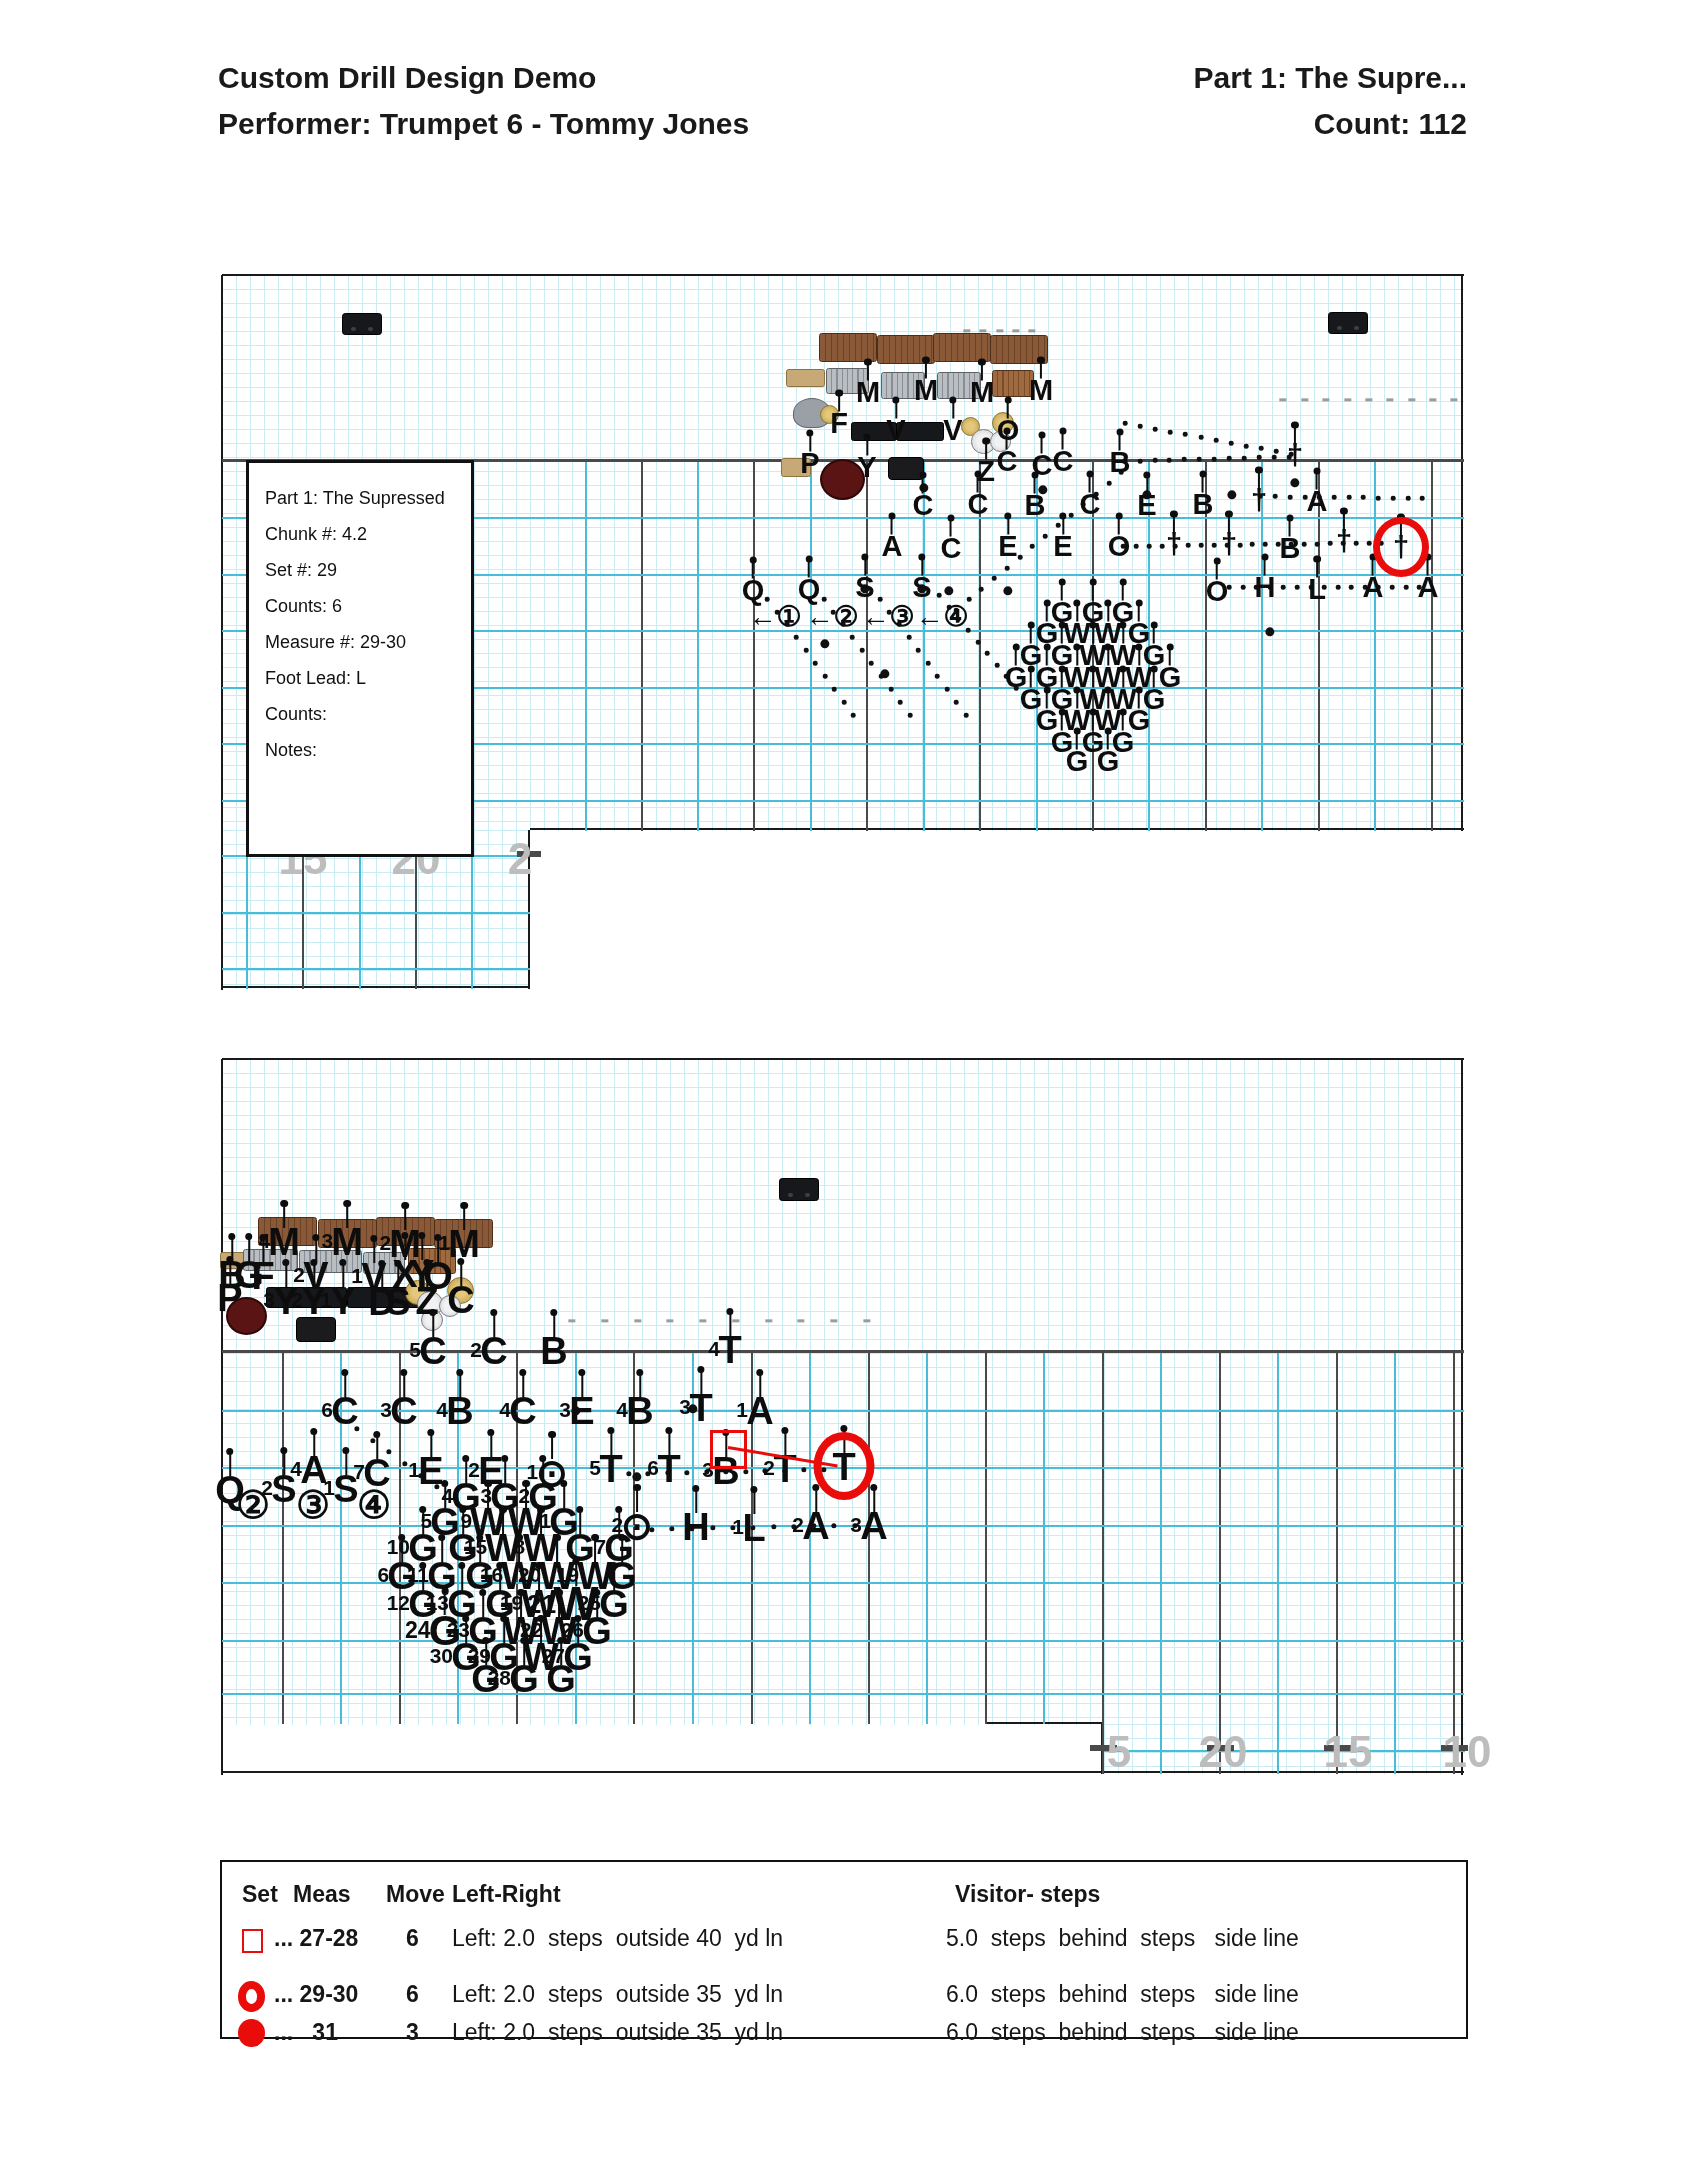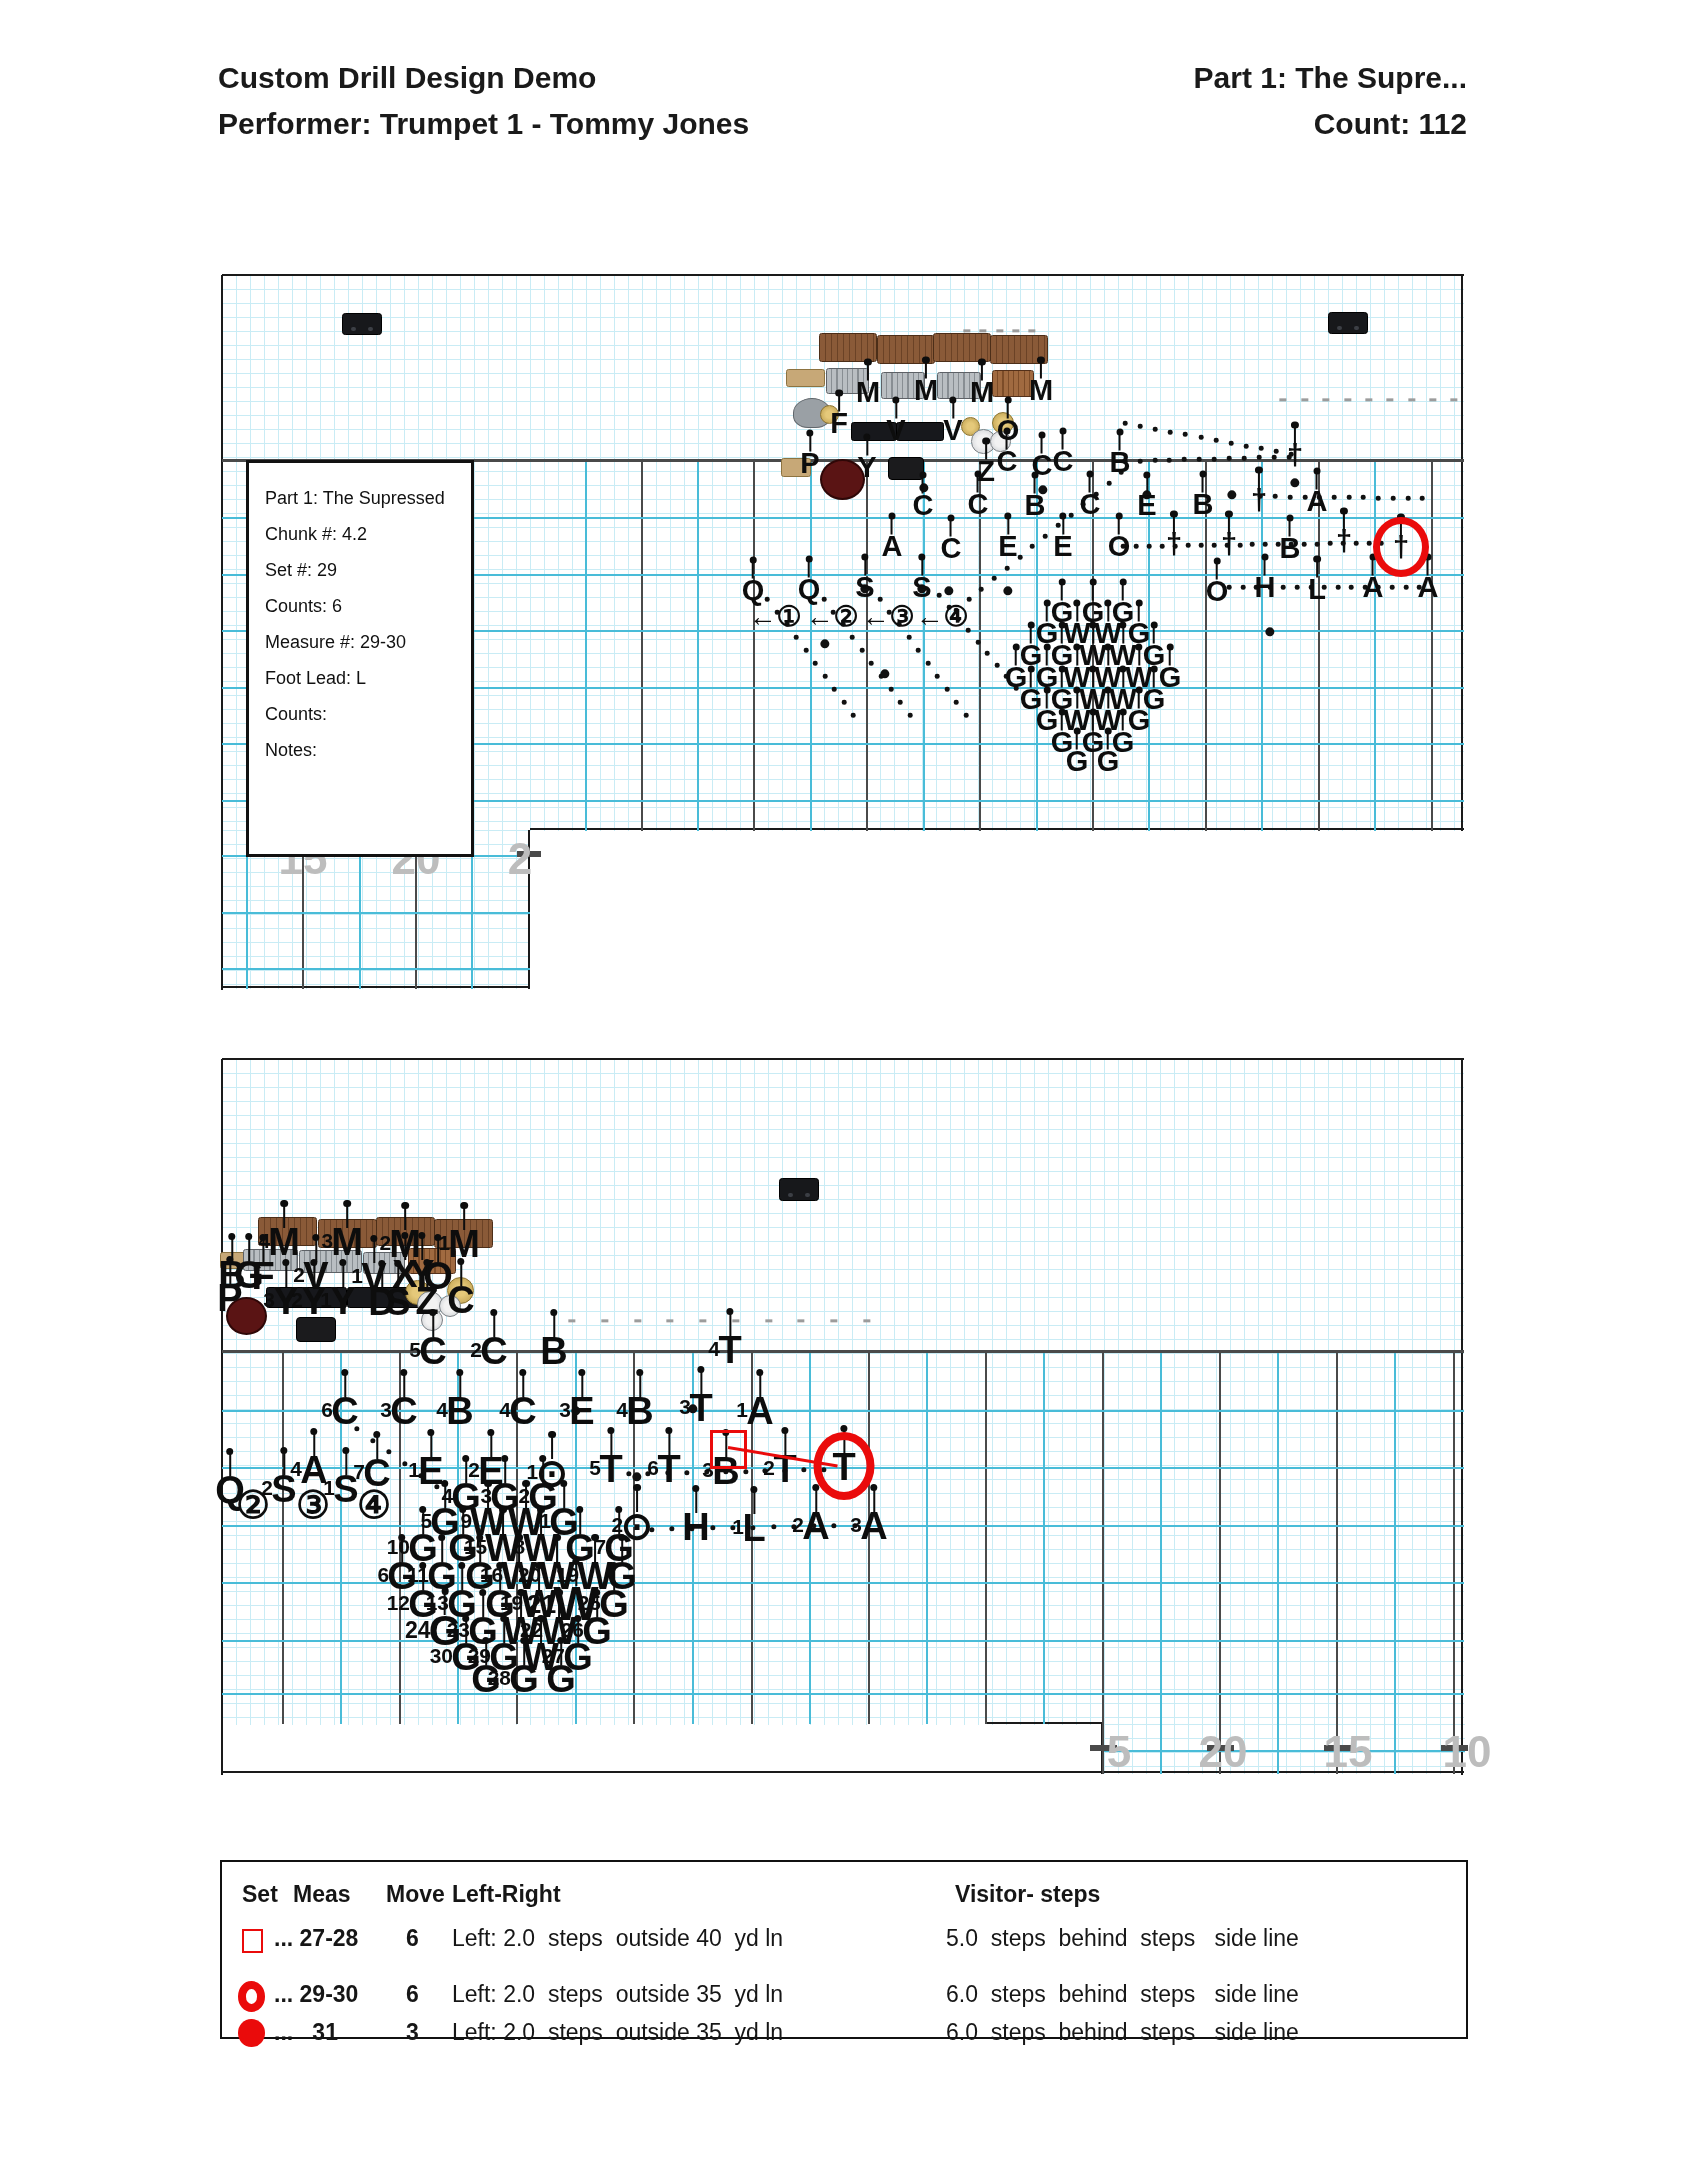--- a/index.html
+++ b/index.html
@@ -47,21 +47,21 @@
   #legend .b{font-weight:bold;}
   .ic{position:absolute;}
   .ic.sq{border:2.6px solid #ea0b0b;width:17px;height:20px;background:#fff;}
   .ic.ring{border:8px solid #ea0b0b;width:10.6px;height:14.6px;border-radius:50%;background:#fff;}
   .ic.fill{background:#ea0b0b;width:26.5px;height:28px;border-radius:50%;}
 </style>
 </head>
 <body>
 
 <div class="hdr" style="left:218px;top:61px;">Custom Drill Design Demo</div>
-<div class="hdr" style="left:218px;top:107px;">Performer: Trumpet 1 - Tommy Jones</div>
+<div class="hdr" style="left:218px;top:107px;">Performer: Trumpet 6 - Tommy Jones</div>
 <div class="hdr" style="right:220px;top:61px;text-align:right;">Part 1: The Supre...</div>
 <div class="hdr" style="right:220px;top:107px;text-align:right;">Count: 112</div>
 
 <div class="chart" id="chart1">
     <div class="grid" style="left: 222px; top: 275px; width: 1242px; height: 556px;"></div>
     <div class="grid" style="left: 222px; top: 830px; width: 308px; height: 159px;"></div>
     <div class="ln" style="left: 222px; top: 274px; width: 1242px; height: 2px; background: rgb(26, 26, 26);"></div>
     <div class="ln" style="left: 221px; top: 275px; width: 2px; height: 715px; background: rgb(26, 26, 26);"></div>
     <div class="ln" style="left: 1461px; top: 275px; width: 2px; height: 556px; background: rgb(26, 26, 26);"></div>
     <div class="ln" style="left: 530px; top: 828px; width: 934px; height: 2px; background: rgb(26, 26, 26);"></div>

